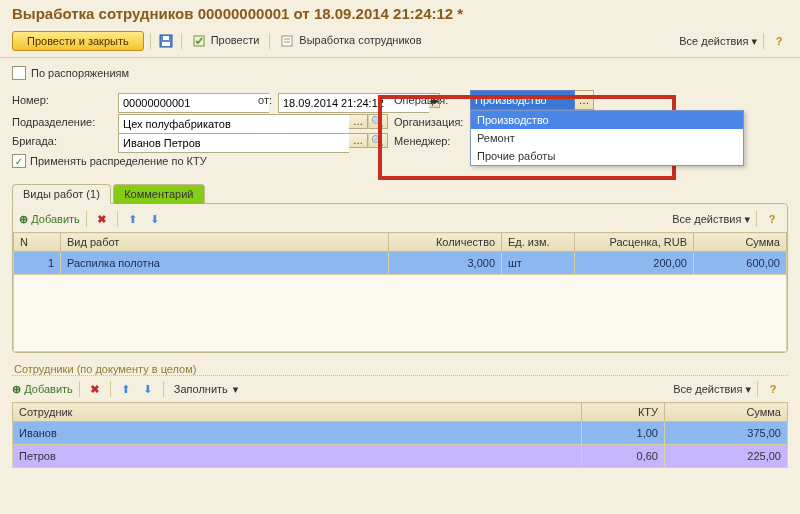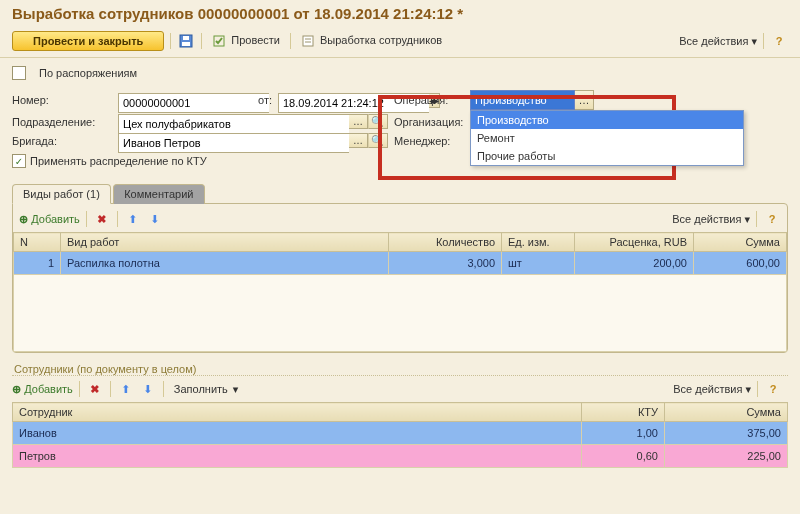--- a/index.html
+++ b/index.html
@@ -28,23 +28,23 @@
   display: flex;
   align-items: center;
   padding: 2px 12px 6px 12px;
   border-bottom: 1px solid #d9cfa9;
   gap: 4px;
 }
 .btn-yellow {
   background: linear-gradient(#ffe988, #f7c32e);
   border: 1px solid #b88f1a;
   border-radius: 3px;
-  padding: 3px 20px;
+  padding: 3px 14px;
   font-size: 11px;
-  font-weight: bold;
+  font-weight: normal;
   color: #4a3500;
   cursor: pointer;
 }
 .icon-btn {
   width: 18px;
   height: 18px;
   display: inline-flex;
   align-items: center;
   justify-content: center;
   cursor: pointer;
@@ -65,21 +65,21 @@
   display: inline-flex;
   align-items: center;
   gap: 3px;
 }
 .content {
   padding: 8px 12px 4px 12px;
 }
 .chk-row {
   display: flex;
   align-items: center;
-  gap: 13px;
+  gap: 5px;
   margin-bottom: 10px;
 }
 .chk {
   width: 12px;
   height: 12px;
   border: 1px solid #9c946e;
   background: #fff;
   display: inline-flex;
   align-items: center;
   justify-content: center;
@@ -186,21 +186,21 @@
 }
 .tabs {
   display: flex;
   margin-top: 15px;
   position: relative;
   bottom: -1px;
 }
 .tab {
   border: 1px solid #c2b78d;
   border-bottom: none;
-  background: #a3a3a3;
+  background: #84cc16;
   padding: 3px 10px;
   border-radius: 4px 4px 0 0;
   margin-right: 2px;
   cursor: pointer;
   min-width: 70px;
   text-align: center;
 }
 .tab.active {
   background: #f5efdf;
   border-bottom: 1px solid #f5efdf;
@@ -232,21 +232,21 @@
   background: linear-gradient(#f4ecd0,#e7dcb4);
   border: 1px solid #c9bf95;
   font-weight: normal;
   text-align: left;
   padding: 3px 6px;
   font-size: 11px;
 }
 .table td {
   border: 1px solid #d9d0aa;
   padding: 3px 6px;
-  background: #f9a8d4;
+  background: #c4b5fd;
   height: 16px;
 }
 .table td.num, .table th.num { text-align: right; }
 .table .selrow td {
   background: #8db8ef;
   color: #1a2a50;
 }
 .table tbody.empty td {
   background: #fcf9ef;
   height: 70px;

